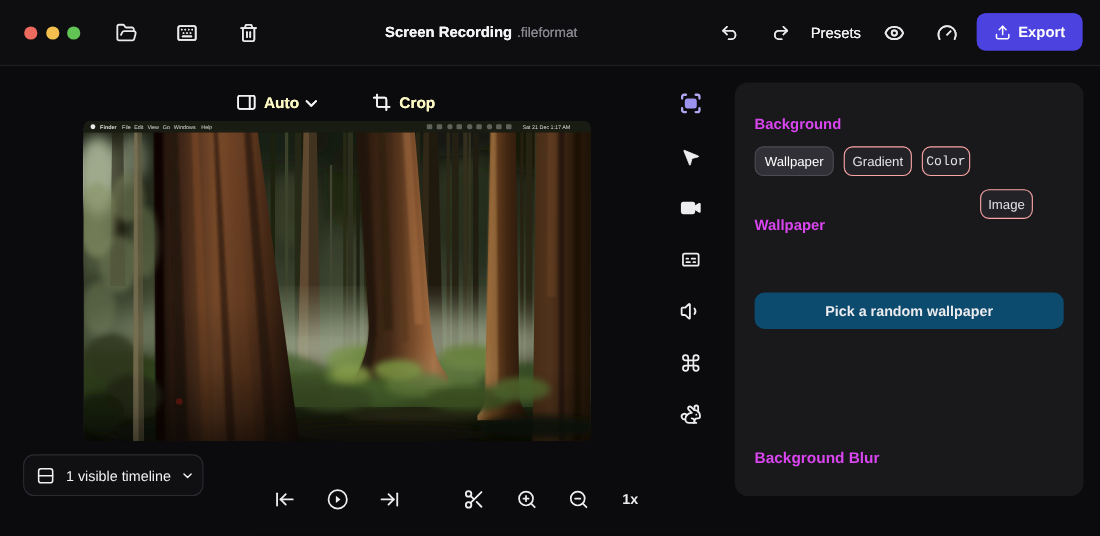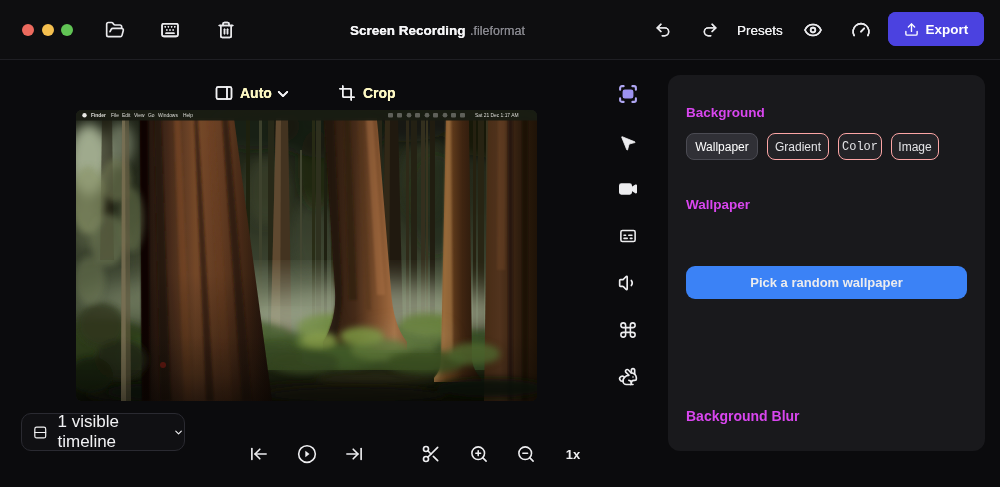--- a/index.html
+++ b/index.html
@@ -25,28 +25,28 @@
   
   #panel { position:absolute; left:668px; top:75px; width:317px; height:376px;
     background:#19191c; border-radius:12px; }
   .plabel { position:absolute; left:18px; color:#d946ef; font-size:13.5px; font-weight:600; }
   .btnrow { position:absolute; left:18px; display:flex; gap:9px; }
   .pbtn { height:27px; display:flex; align-items:center; justify-content:center;
     background:#232327; border:1px solid #fca5a5; border-radius:8px;
     color:#e3e3e6; font-size:12px; font-weight:500; white-space:nowrap; }
   .pbtn.sel { background:#303036; border:1px solid #4b4b53; color:#fff; }
   #randbtn { position:absolute; left:18px; top:191px; width:281px; height:33px;
-    background:#3b82f6; border-radius:9px; display:flex; align-items:center;
+    background:#0c4a6e; border-radius:9px; display:flex; align-items:center;
     justify-content:center; color:#ececee; font-size:13px; font-weight:600; }
   #favtext { position:absolute; left:18px; top:245px; width:288px;
     color:#717179; font-size:13px; line-height:17.5px; font-weight:400; }
   
   #tlbtn { position:absolute; left:21px; top:413px; width:164px; height:38px;
     border:1px solid #2a2a31; border-radius:10px; background:#101013;
-    display:flex; align-items:center; color:#f2f2f4; font-size:17px; font-weight:500; }
+    display:flex; align-items:center; color:#f2f2f4; font-size:13px; font-weight:500; }
   .bicon { position:absolute; top:454px; transform:translate(-50%,-50%); display:flex; }
   svg { display:block; }
 </style>
 </head>
 <body>
 <div id="stage">
 
   <div id="topbar">
     <div class="light" style="left:22px;  background:#ec6a5e;"></div>
     <div class="light" style="left:42px;  background:#f4bf4f;"></div>
@@ -515,21 +515,21 @@
       <path d="M7.612 12.524a3 3 0 1 0-1.6 4.3"></path>
     </svg>
   </div>
 
   <div id="panel">
     <div class="plabel" style="top:30px;">Background</div>
     <div class="btnrow" style="top:58px;">
       <div class="pbtn sel" style="width:72px;">Wallpaper</div>
       <div class="pbtn" style="width:62px;">Gradient</div>
       <div class="pbtn" style="width:44px;font-family:Liberation Mono, monospace;">Color</div>
-      <div class="pbtn" style="width:48px;">Image</div>
+      <div class="pbtn" style="width:48px;margin-top:39px;">Image</div>
     </div>
     <div class="plabel" style="top:122px;">Wallpaper</div>
     <div id="randbtn">Pick a random wallpaper</div>
     <div class="plabel" style="top:333px; font-size:14px; font-weight:700;">Background Blur</div>
   </div>
 
   <div id="tlbtn">
     <svg style="margin:0 10px 0 11px;" width="17" height="17" viewBox="0 0 24 24" fill="none" stroke="#f2f2f4" stroke-width="2" stroke-linecap="round" stroke-linejoin="round">
       <rect width="18" height="18" x="3" y="3" rx="3"></rect>
       <path d="M3 12h18"></path>

